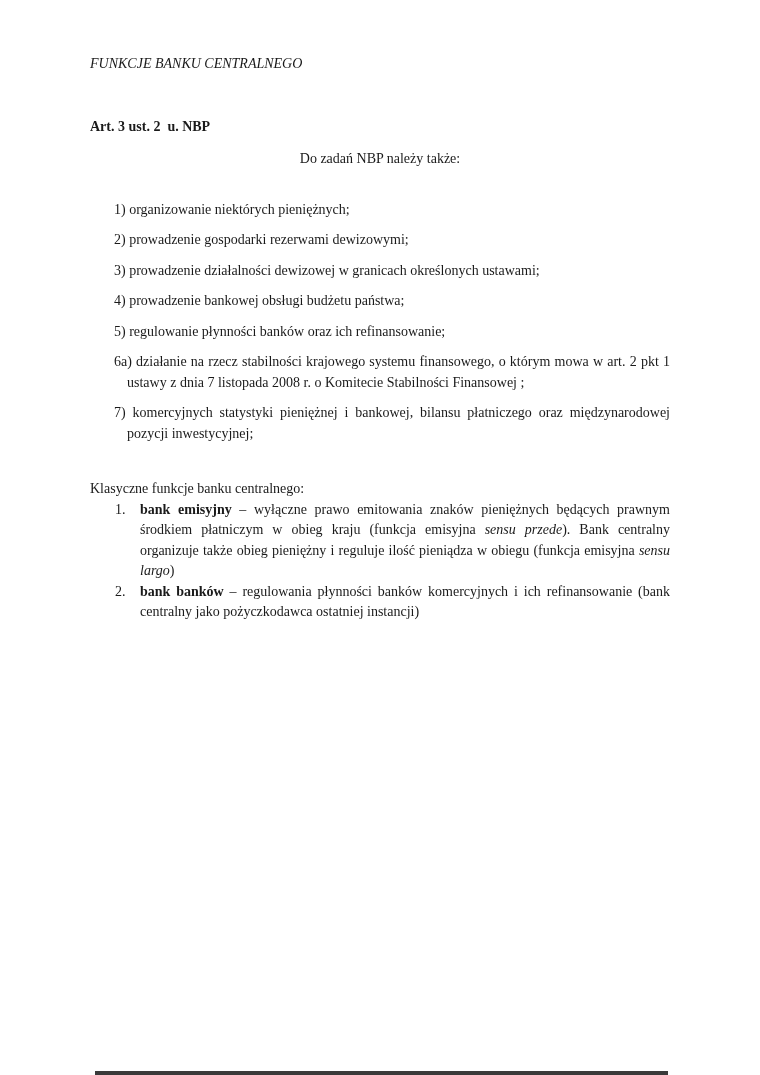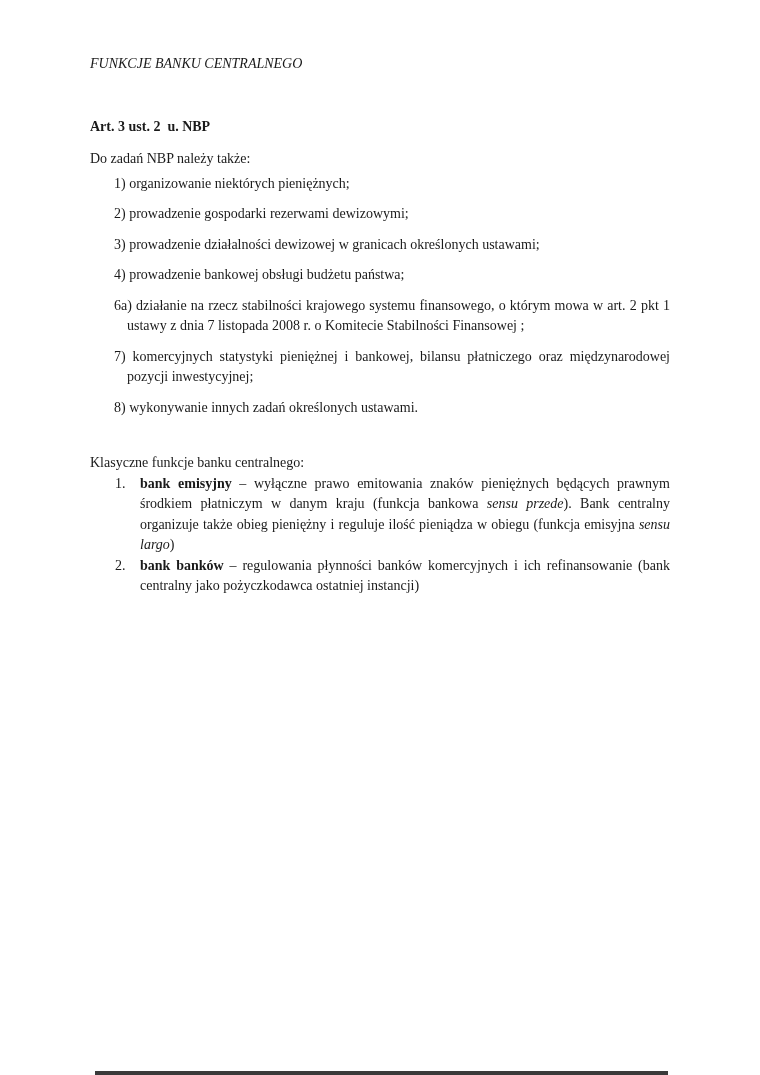--- a/index.html
+++ b/index.html
@@ -18,21 +18,21 @@
 
   .doc-title {
     font-style: italic;
     margin-bottom: 42px;
   }
   .art-heading {
     font-weight: bold;
     white-space: pre-wrap;
     margin-bottom: 12px;
   }
-  .intro { margin-bottom: 4px; }
+  .intro { margin-bottom: 30px; text-align: center; }
 
   .legal-item {
     margin-left: 37px;
     text-indent: -13px;
     text-align: justify;
     margin-bottom: 10px;
   }
   .legal-item .num { white-space: nowrap; }
 
   .classic-heading { margin: 35px 0 0 0; }
@@ -68,27 +68,27 @@
 
   <p class="art-heading">Art. 3 ust. 2  u. NBP</p>
 
   <p class="intro">Do zadań NBP należy także:</p>
 
   <div>
     <p class="legal-item"><span class="num">1)</span> <span>organizowanie niektórych pieniężnych;</span></p>
     <p class="legal-item"><span class="num">2)</span> <span>prowadzenie gospodarki rezerwami dewizowymi;</span></p>
     <p class="legal-item"><span class="num">3)</span> <span>prowadzenie działalności dewizowej w granicach określonych ustawami;</span></p>
     <p class="legal-item"><span class="num">4)</span> <span>prowadzenie bankowej obsługi budżetu państwa;</span></p>
+    <p class="legal-item"><span class="num">5)</span> <span>regulowanie płynności banków oraz ich refinansowanie;</span></p>
     <p class="legal-item"><span class="num">6a)</span> <span>działanie na rzecz stabilności krajowego systemu finansowego, o którym mowa w art. 2 pkt 1 ustawy z dnia 7 listopada 2008 r. o Komitecie Stabilności Finansowej ;</span></p>
     <p class="legal-item"><span class="num">7)</span> <span>komercyjnych statystyki pieniężnej i bankowej, bilansu płatniczego oraz międzynarodowej pozycji inwestycyjnej;</span></p>
-    <p class="legal-item"><span class="num">8)</span> <span>wykonywanie innych zadań określonych ustawami.</span></p>
   </div>
 
   <p class="classic-heading">Klasyczne funkcje banku centralnego:</p>
 
   <div>
-    <p class="classic-item"><span class="cnum">1.</span><span><b>bank emisyjny</b><span> – wyłączne prawo emitowania znaków pieniężnych będących prawnym środkiem płatniczym w danym kraju (funkcja bankowa </span><i>sensu przede</i><span>). Bank centralny organizuje także obieg pieniężny i reguluje ilość pieniądza w obiegu (funkcja emisyjna </span><i>sensu largo</i><span>)</span></span></p>
+    <p class="classic-item"><span class="cnum">1.</span><span><b>bank emisyjny</b><span> – wyłączne prawo emitowania znaków pieniężnych będących prawnym środkiem płatniczym w obieg kraju (funkcja emisyjna </span><i>sensu przede</i><span>). Bank centralny organizuje także obieg pieniężny i reguluje ilość pieniądza w obiegu (funkcja emisyjna </span><i>sensu largo</i><span>)</span></span></p>
     <p class="classic-item"><span class="cnum">2.</span><span><b>bank banków</b><span> – regulowania płynności banków komercyjnych i ich refinansowanie (bank centralny jako pożyczkodawca ostatniej instancji)</span></span></p>
   </div>
 
 </div>
 
 <div class="bottom-strip"></div>
 
 </body></html>

